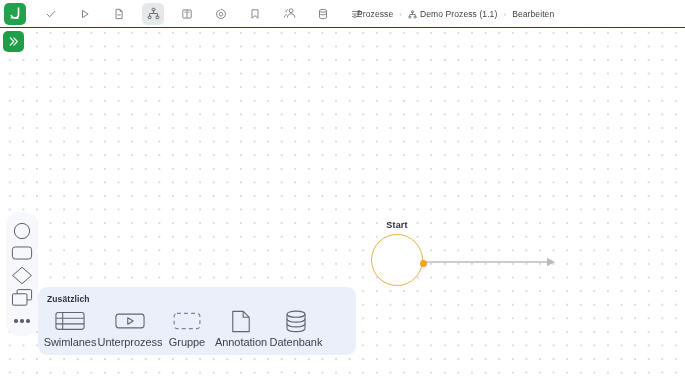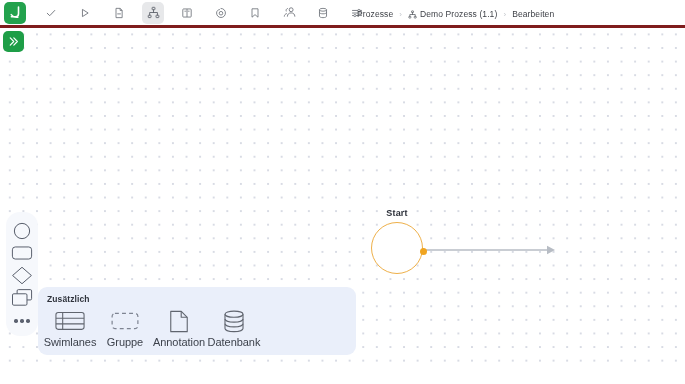--- a/index.html
+++ b/index.html
@@ -10,21 +10,21 @@
     background: #ffffff;
   }
 
   #app { position: relative; width: 685px; height: 384px; }
 
   
   #header {
     position: absolute; top: 0; left: 0;
     width: 685px; height: 28px;
     background: #ffffff;
-    border-bottom: 3px solid #7f1d1d;
+    border-bottom: 1px solid #7f1d1d;
     display: flex; align-items: center;
     z-index: 30;
   }
   #logo {
     width: 22px; height: 22px; margin-left: 4px;
     background: #23a24d; border-radius: 5px;
     display: flex; align-items: center; justify-content: center;
     flex: none;
   }
   .tb-icons { display: flex; align-items: center; margin-left: 8px; }
@@ -41,21 +41,21 @@
     position: absolute; left: 357px; top: 0; height: 28px;
     display: flex; align-items: center;
     font-size: 8.5px; color: #3c3f45; letter-spacing: .1px;
   }
   #breadcrumb .crumb { white-space: nowrap; }
   #breadcrumb .sep { color: #c3c6cc; margin: 0 6px; font-size: 8px; }
   #breadcrumb .crumb-ico { display: inline-flex; vertical-align: -1px; margin-right: 3px; }
 
   
   #canvas {
-    position: absolute; top: 12px; left: 0;
+    position: absolute; top: 24px; left: 0;
     width: 685px; height: 356px;
     background-color: #ffffff;
     background-image: radial-gradient(#d8dbe4 0.7px, transparent 0.8px);
     background-size: 13.6px 13.6px;
     background-position: 3px 2px;
   }
 
   
   #expand-btn {
     position: absolute; left: 3px; top: 31px;
@@ -304,20 +304,29 @@
       <div class="extra-item" style="width:58px">
         <span class="extra-ico">
           <svg width="30" height="22" viewBox="0 0 32 23">
             <rect x="1" y="2.4" width="30" height="18" rx="2.4" fill="none" stroke="#60656f" stroke-width="1.15"></rect>
             <path d="M1 8.6 L31 8.6 M1 14.6 L31 14.6 M8.2 2.4 L8.2 20.4" fill="none" stroke="#60656f" stroke-width="1.15"></path>
           </svg>
         </span>
         <span class="extra-lbl">Swimlanes</span>
       </div>
 
+      <div class="extra-item" style="width:62px">
+        <span class="extra-ico">
+          <svg width="30" height="22" viewBox="0 0 32 23">
+            <rect x="1" y="4.2" width="30" height="14.6" rx="3" fill="none" stroke="#60656f" stroke-width="1.15"></rect>
+            <path d="M13.6 8 L19.4 11.5 L13.6 15 Z" fill="none" stroke="#60656f" stroke-width="1.15" stroke-linejoin="round"></path>
+          </svg>
+        </span>
+        <span class="extra-lbl">Unterprozess</span>
+      </div>
 
       <div class="extra-item" style="width:52px">
         <span class="extra-ico">
           <svg width="28" height="22" viewBox="0 0 30 23">
             <rect x="1.2" y="3.4" width="27.6" height="16.2" rx="3" fill="none" stroke="#7e8492" stroke-width="1.3" stroke-dasharray="4.2 3.4"></rect>
           </svg>
         </span>
         <span class="extra-lbl">Gruppe</span>
       </div>
 

